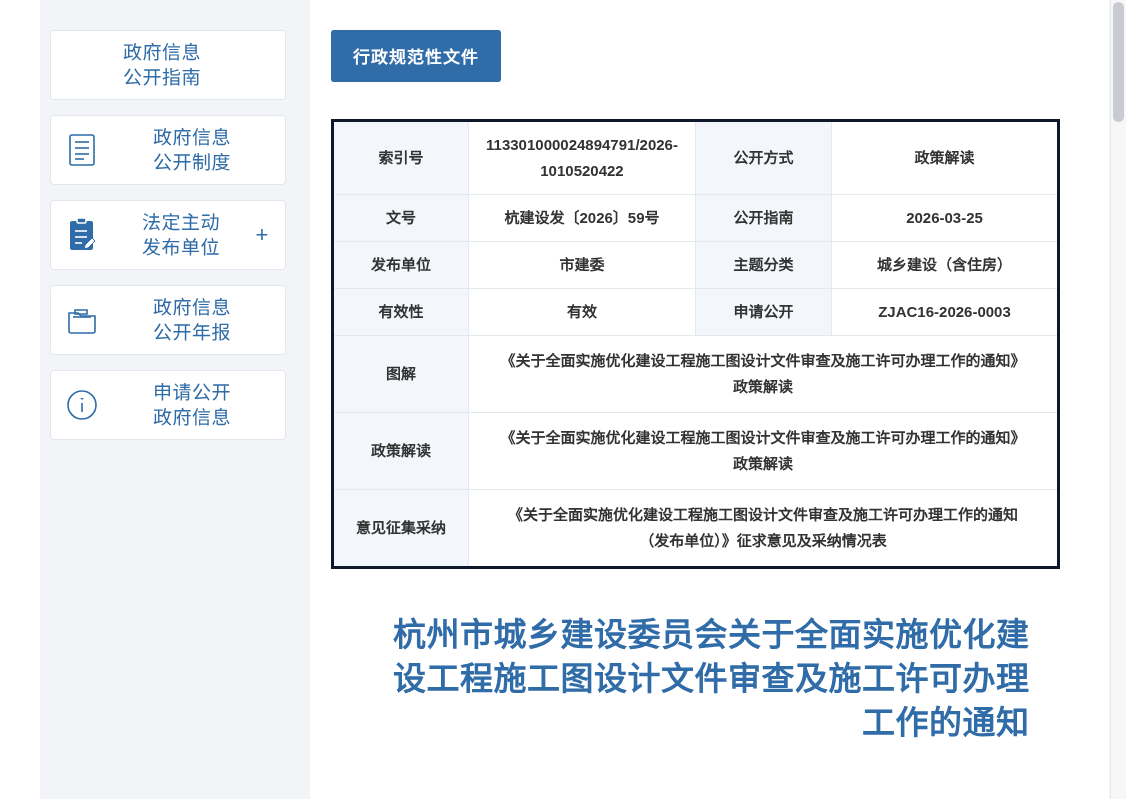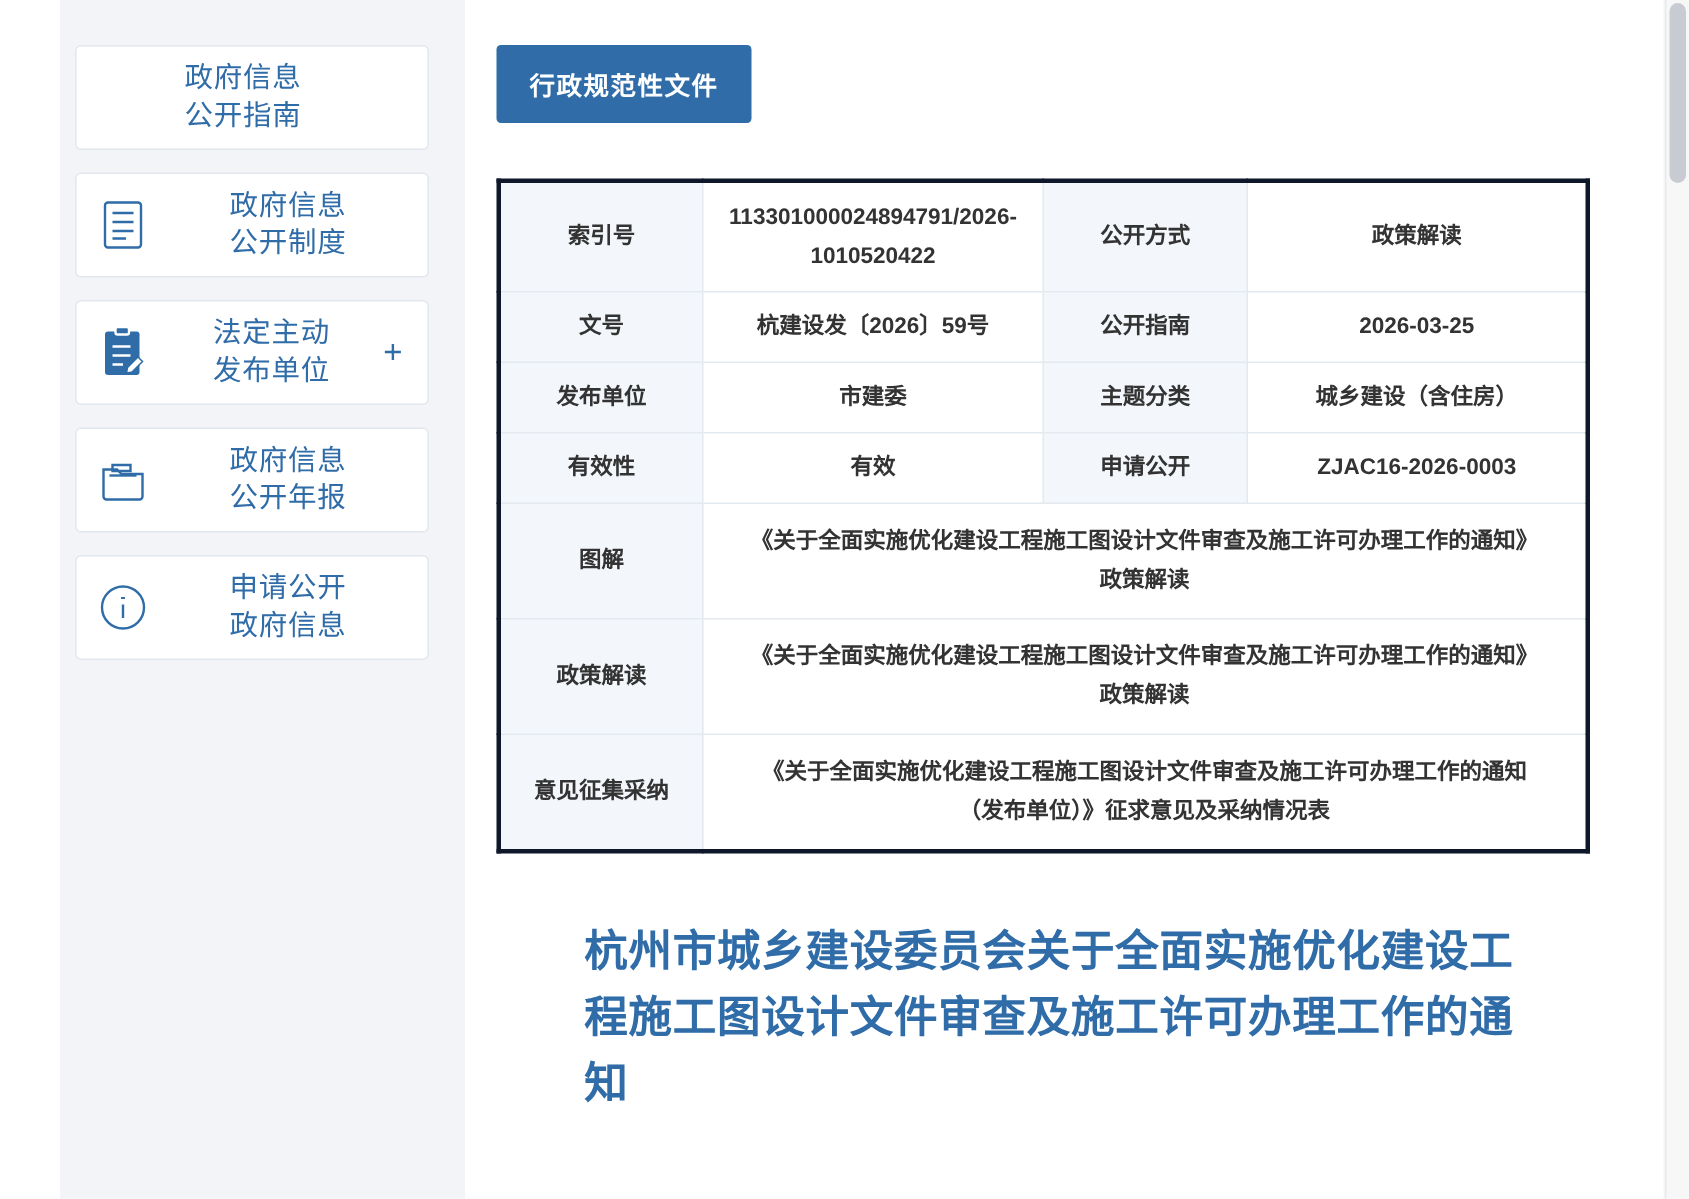--- a/index.html
+++ b/index.html
@@ -157,22 +157,22 @@
   .meta-table td.wide {
     width: 590px;
     padding: 12px 26px;
   }
   .cell-2line { line-height: 30px; }
 
   
   .article-title {
     margin: 44px auto 0 auto;
     width: 640px;
-    text-align: left;
-    font-size: 29px;
+    text-align: right;
+    font-size: 33px;
     font-weight: bold;
     line-height: 44px;
     color: #2f6ca8;
     letter-spacing: 0.5px;
   }
 </style>
 </head>
 <body>
 
 <div class="page-wrap">

